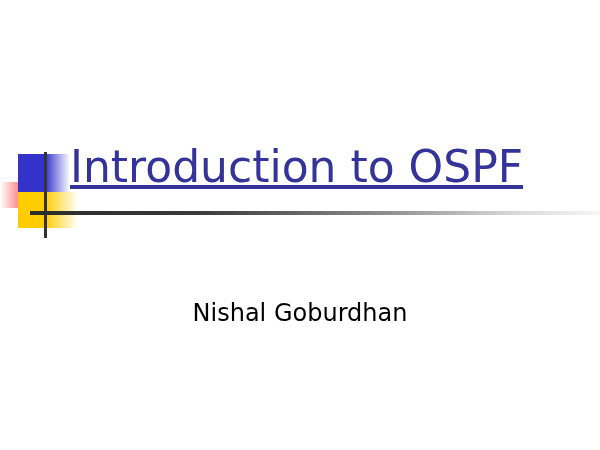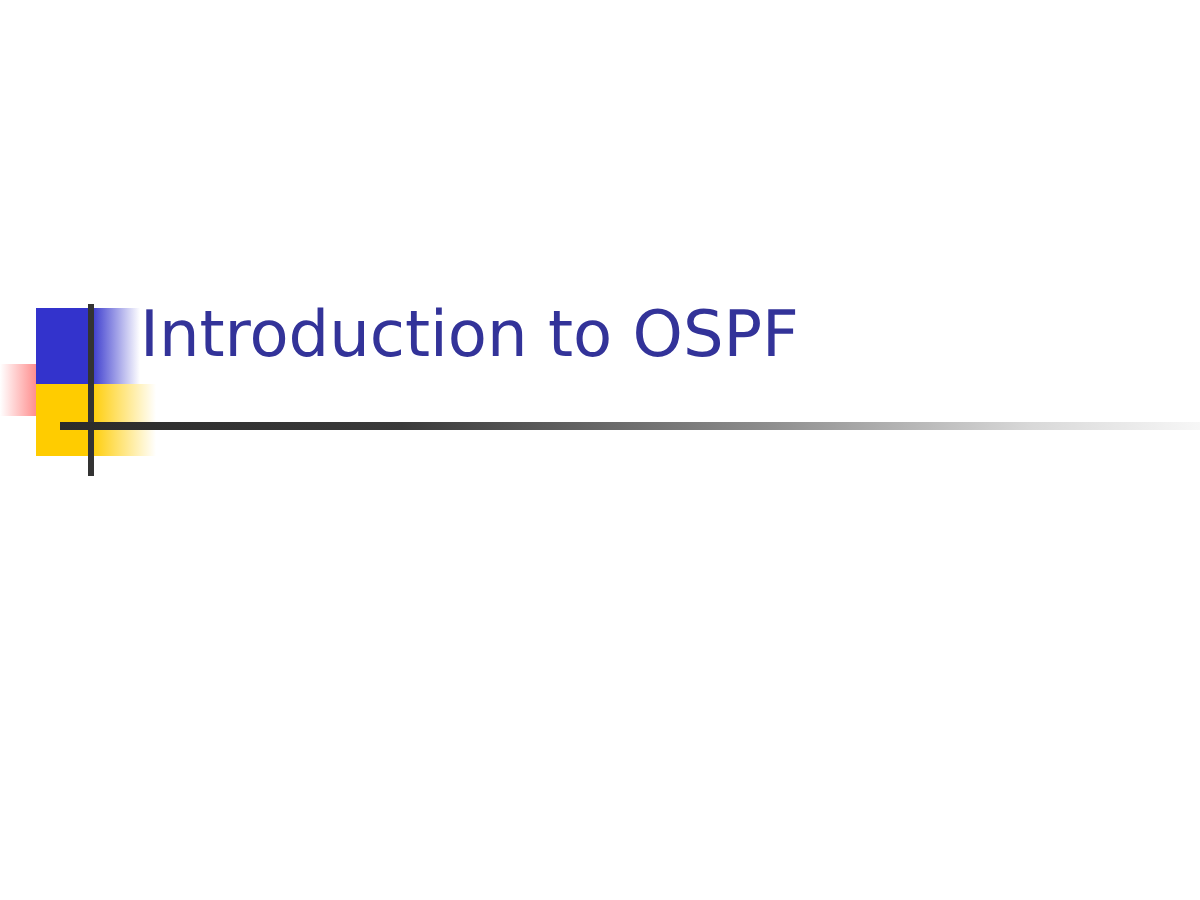--- a/index.html
+++ b/index.html
@@ -64,26 +64,27 @@
     height: 86px;
     background: #333333;
   }
 
   
   #slide-title {
     position: absolute;
     left: 70px;
     top: 142px;
     width: 510px;
-    font-size: 32px;
+    font-size: 44px;
     line-height: 50px;
     font-weight: normal;
     color: #333399;
     white-space: nowrap;
     letter-spacing: 0px;
+    text-decoration: underline;
   }
 
   
   #title-rule {
     position: absolute;
     left: 30px;
     top: 211px;
     width: 570px;
     height: 4px;
     background: linear-gradient(to right, #2b2b2b 0%, #3a3a3a 30%, #8d8d8d 62%, #d8d8d8 85%, #f7f7f7 100%);
@@ -112,14 +113,15 @@
     <div class="orn-red"></div>
     <div class="orn-blue"></div>
     <div class="orn-yellow"></div>
     <div class="orn-vbar"></div>
   </div>
 
   <div id="slide-title">Introduction to OSPF</div>
 
   <div id="title-rule"></div>
 
+  <div id="slide-subtitle">Nishal Goburdhan</div>
 
 </div>
 
 </body></html>

